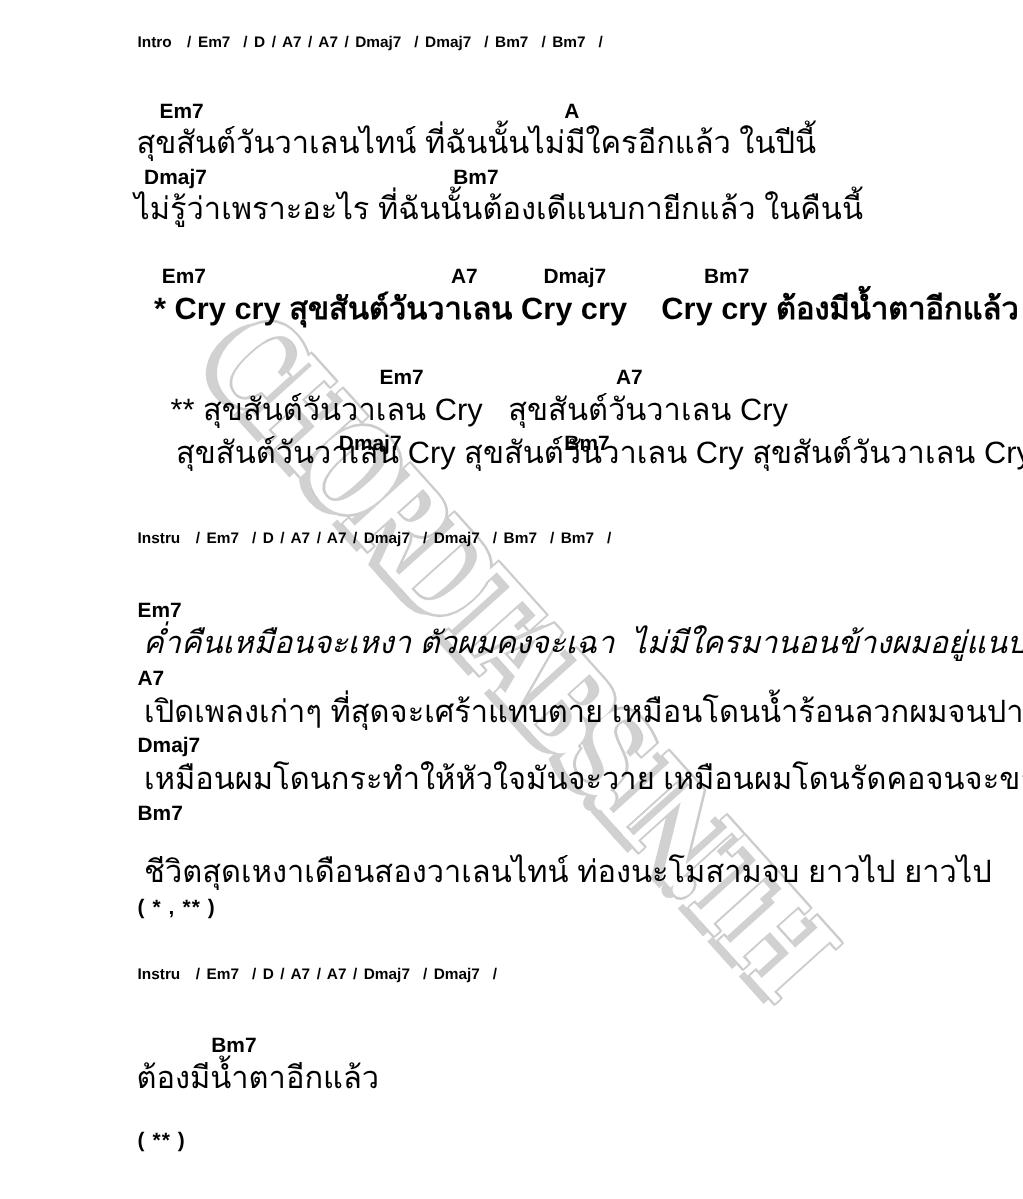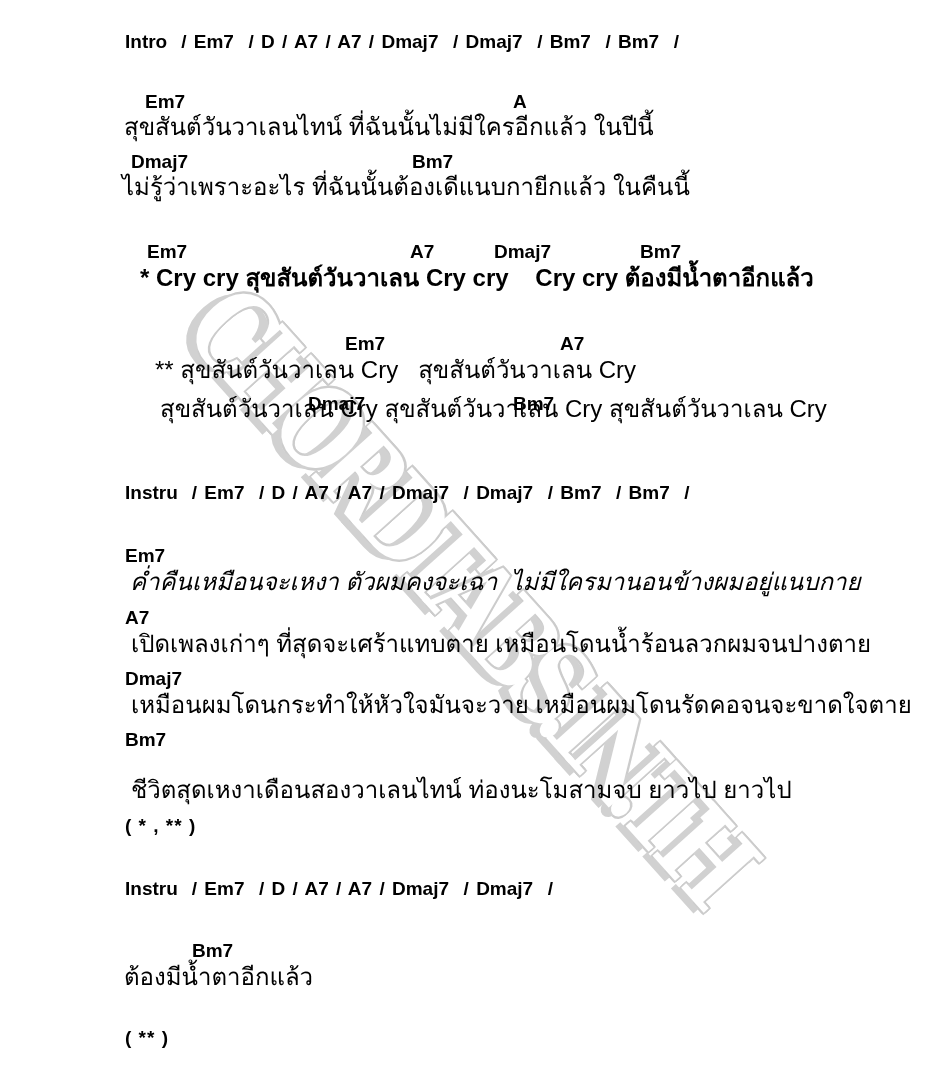--- a/index.html
+++ b/index.html
@@ -31,28 +31,28 @@
     opacity:.85;
     pointer-events:none;
   }
   
   .line{
     position:absolute;
     z-index:2;
     white-space:pre;
     line-height:1.25;
   }
-  .lyric{font-size:24px;}
+  .lyric{font-size:28px;}
   .chords-row{left:0;width:100%;height:24px;padding-left:43px;}
   .chord{
     position:absolute;top:0;
     font-weight:bold;font-size:19px;
     white-space:pre;
   }
-  .section{font-weight:bold;font-size:19px;word-spacing:2px;}
+  .section{font-weight:bold;font-size:14px;word-spacing:2px;}
   .section .gap{display:inline-block;width:14px;}
   .marker{font-weight:bold;font-size:19px;letter-spacing:1px;}
 </style>
 </head>
 <body>
 
 <div class="page">
   <div class="watermark" style="transform: translate(-50%, -50%) rotate(48deg) scaleX(0.8);">CHORDTABS.IN.TH</div>
   <div id="song-lines">
       <div class="line section" style="top: 30px; left: 125px;"><span>Intro</span><span class="gap"></span><span>/ Em7  / D / A7 / A7 / Dmaj7  / Dmaj7  / Bm7  / Bm7  /</span></div>

